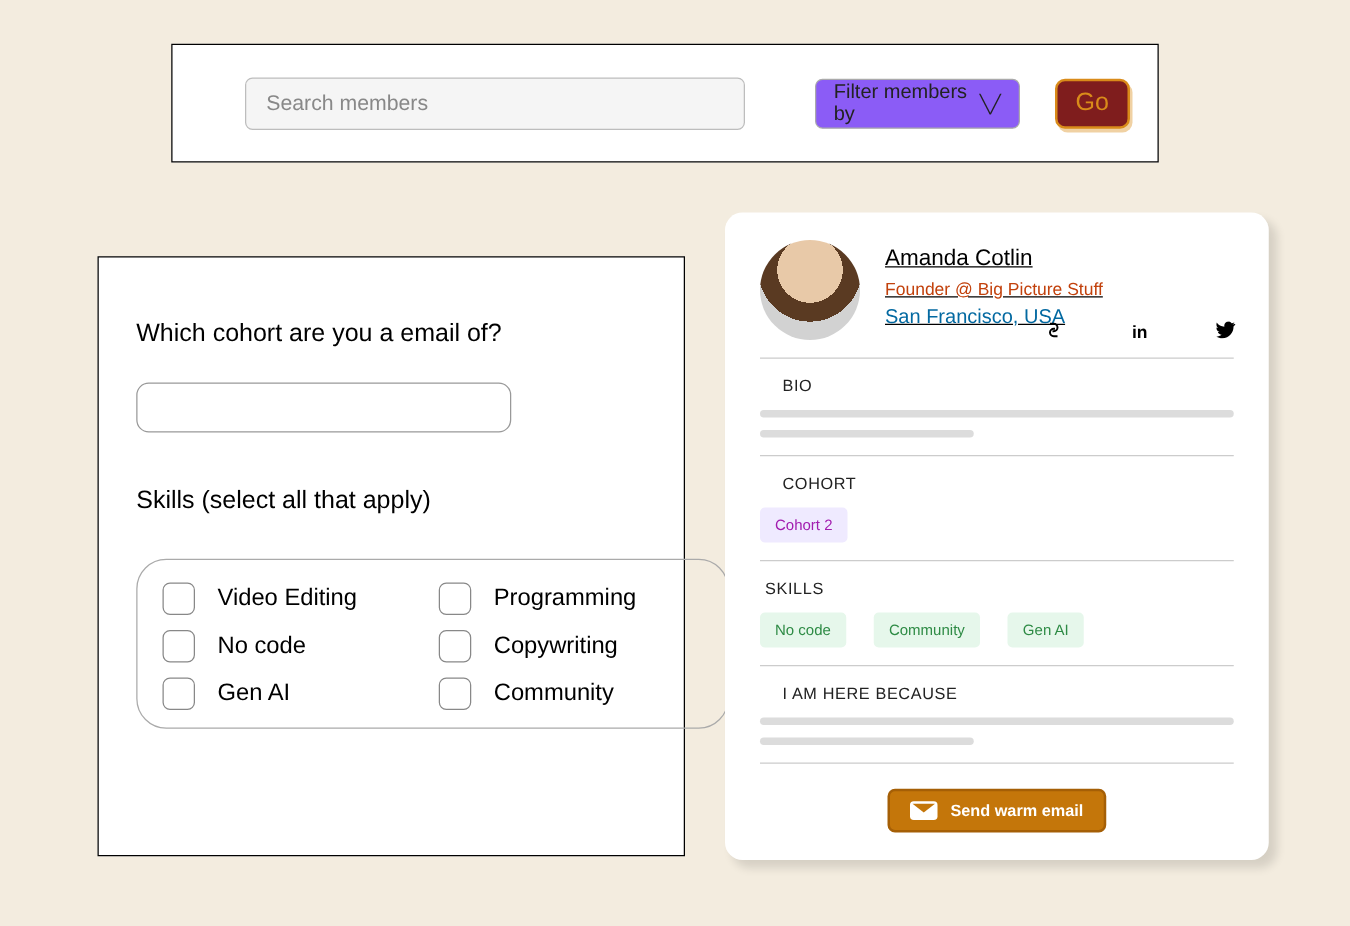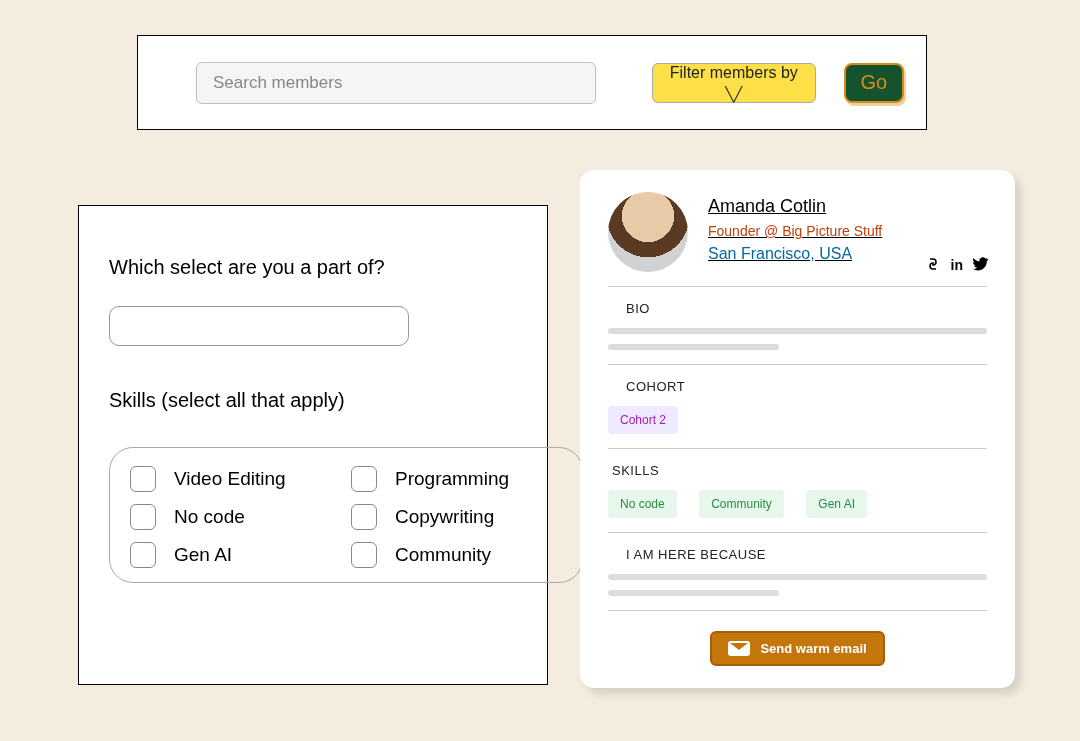--- a/index.html
+++ b/index.html
@@ -35,34 +35,33 @@
     font-size: 17px;
     color: #666;
     margin-left: 36px;
   }
   .search-input::placeholder { color: #888; }
   .spacer { flex: 1; }
   .filter-select {
     width: 210px; height: 40px;
     border: 1px solid #aaa;
     border-radius: 6px;
-    background: #fde047;
+    background: #8b5cf6;
     display: flex; align-items: center;
     padding: 0 14px;
     font-size: 16px;
     color: #222;
     justify-content: space-between;
-    flex-direction: column;
   }
   .chevron { font-size: 14px; }
   .go-btn {
     width: 80px; height: 40px;
     border: 2px solid #d98b1a;
     border-radius: 8px;
-    background: #14532d;
+    background: #7f1d1d;
     color: #d98b1a;
     font-size: 20px;
     box-shadow: 2px 3px 0 rgba(217,139,26,.4);
     cursor: pointer;
   }
 
   
   .form-panel {
     position: absolute;
     left: 78px; top: 205px;
@@ -131,21 +130,21 @@
   }
   .profile-text { padding-top: 4px; text-decoration: underline; }
   .profile-name { font-size: 18px; margin-bottom: 6px; }
   .profile-role { font-size: 14px; color: #c2410c; margin-bottom: 6px; }
   .profile-loc  { font-size: 16px; color: #0369a1; }
   .social {
     position: absolute; right: -2px; bottom: -2px;
     display: flex; gap: 10px;
     font-size: 14px;
   }
-  .social span { cursor: pointer; }
+  .social span { cursor: pointer; margin-left: 45px; }
   .hr { border: none; border-top: 1px solid #ccc; margin: 14px 0 0 0; }
 
   .section-title {
     font-size: 13px; letter-spacing: .5px;
     margin-top: 14px;
     color: #222;
     margin-left: 18px;
   }
   .placeholder-line {
     height: 6px; background: #dcdcdc; border-radius: 3px;
@@ -202,21 +201,21 @@
   <input class="search-input" placeholder="Search members" style="">
   <div class="spacer"></div>
   <div class="filter-select">
     <span>Filter members by</span>
     <span class="chevron">╲╱</span>
   </div>
   <button class="go-btn">Go</button>
 </div>
 
 <div class="form-panel">
-  <div class="q-label">Which select are you a part of?</div>
+  <div class="q-label">Which cohort are you a email of?</div>
   <input class="cohort-input" style="">
   <div class="skills-label">Skills (select all that apply)</div>
 
   <div class="skills-box">
     <div class="skills-grid">
       <label class="skill-opt">
         <span class="checkbox"></span>
         <span>Video Editing</span>
       </label>
       <label class="skill-opt">

